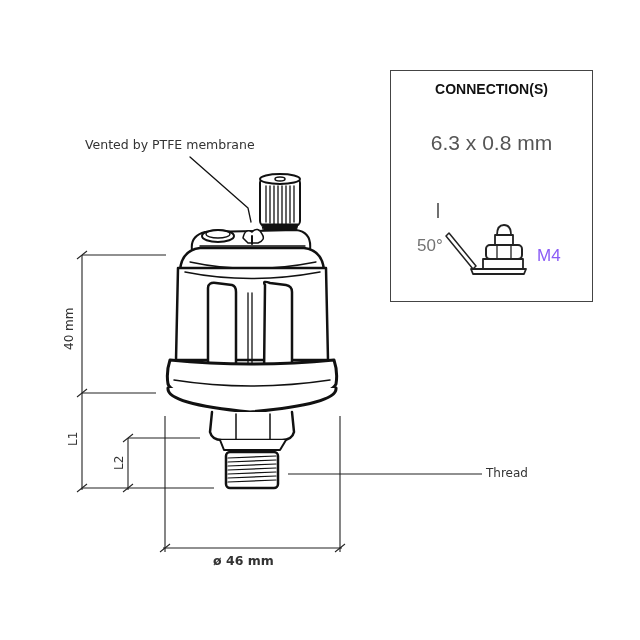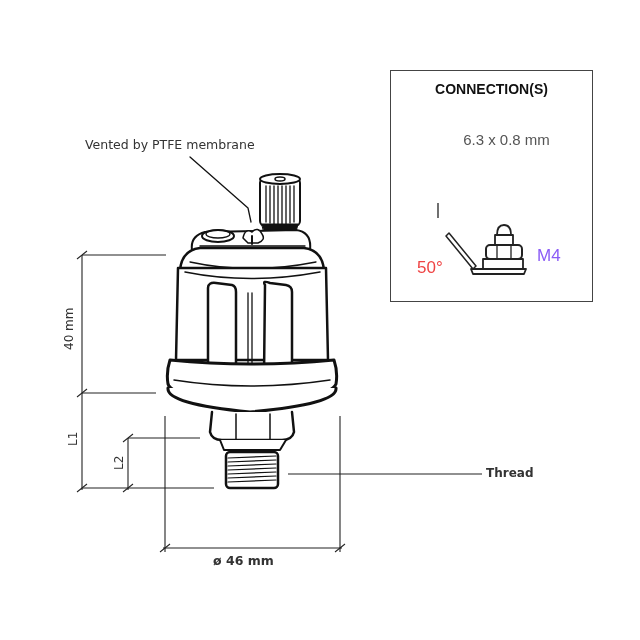--- a/index.html
+++ b/index.html
@@ -1,30 +1,30 @@
 <!DOCTYPE html>
 <html><head>
 <meta charset="utf-8">
 <style>
   html, body { margin:0; padding:0; background:#ffffff; }
   body { width:640px; height:640px; position:relative; overflow:hidden; font-family:"Liberation Sans", sans-serif; }
   .abs { position:absolute; }
   .lbl { color:#333; font-family:"DejaVu Sans", sans-serif; font-size:12px; white-space:nowrap; }
   #vent-label { left:72px; top:137px; font-size:12.5px;margin-left:13px; }
-  #thread-label { left:486px; top:466px;font-weight:bold; }
+  #thread-label { left:486px; top:466px; }
   #dia-label { left:213px; top:553px; font-size:12.5px;font-weight:bold; }
   .vtext { transform-origin:left top; transform:rotate(-90deg); }
   #h40-label { left:62px; top:350px; }
   #l1-label { left:66px; top:446px; }
   #l2-label { left:112px; top:470px; }
 
   #conn-box { left:390px; top:70px; width:203px; height:232px; border:1.5px solid #444; box-sizing:border-box; }
   #conn-title { left:0; top:10px; width:100%; text-align:center; font-weight:bold; font-size:14px; color:#111; }
-  #conn-size { left:15px; top:60px; width:100%; text-align:center; font-size:15px; color:#555; }
-  #conn-angle { left:26px; top:187px; font-size:17px; color:#ef4444; }
+  #conn-size { left:0; top:60px; width:100%; text-align:center; font-size:21px; color:#555; }
+  #conn-angle { left:26px; top:165px; font-size:17px; color:#737373; }
   #conn-thread { left:146px; top:175px; font-size:17px; color:#8b5cf6; }
   svg { position:absolute; left:0; top:0; }
 </style>
 </head>
 <body>
 
 <svg width="640" height="640" viewBox="0 0 640 640">
   <g stroke="#111" fill="none" stroke-linecap="round" stroke-linejoin="round">
 
     <path d="M190 157 L248 208 L251 222" stroke-width="1.3"></path>

